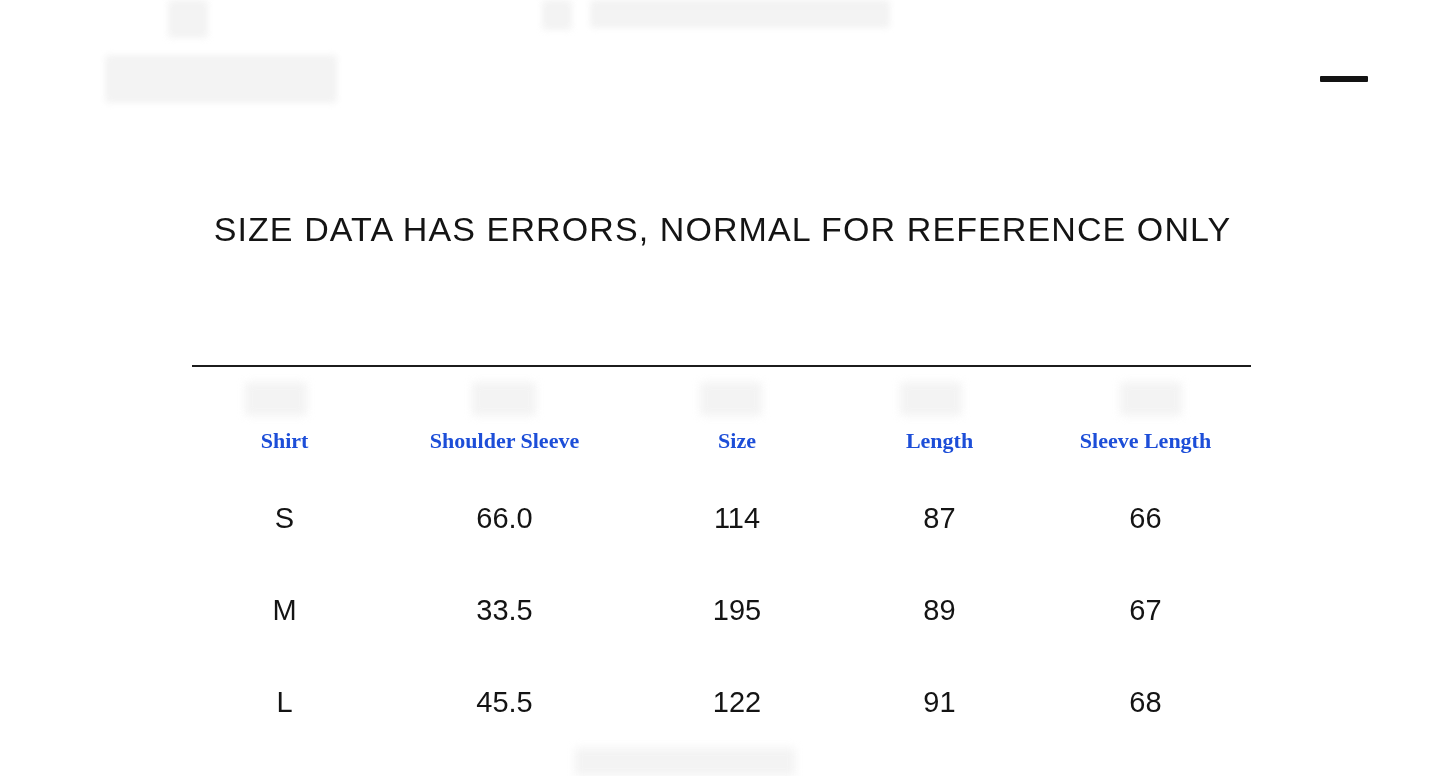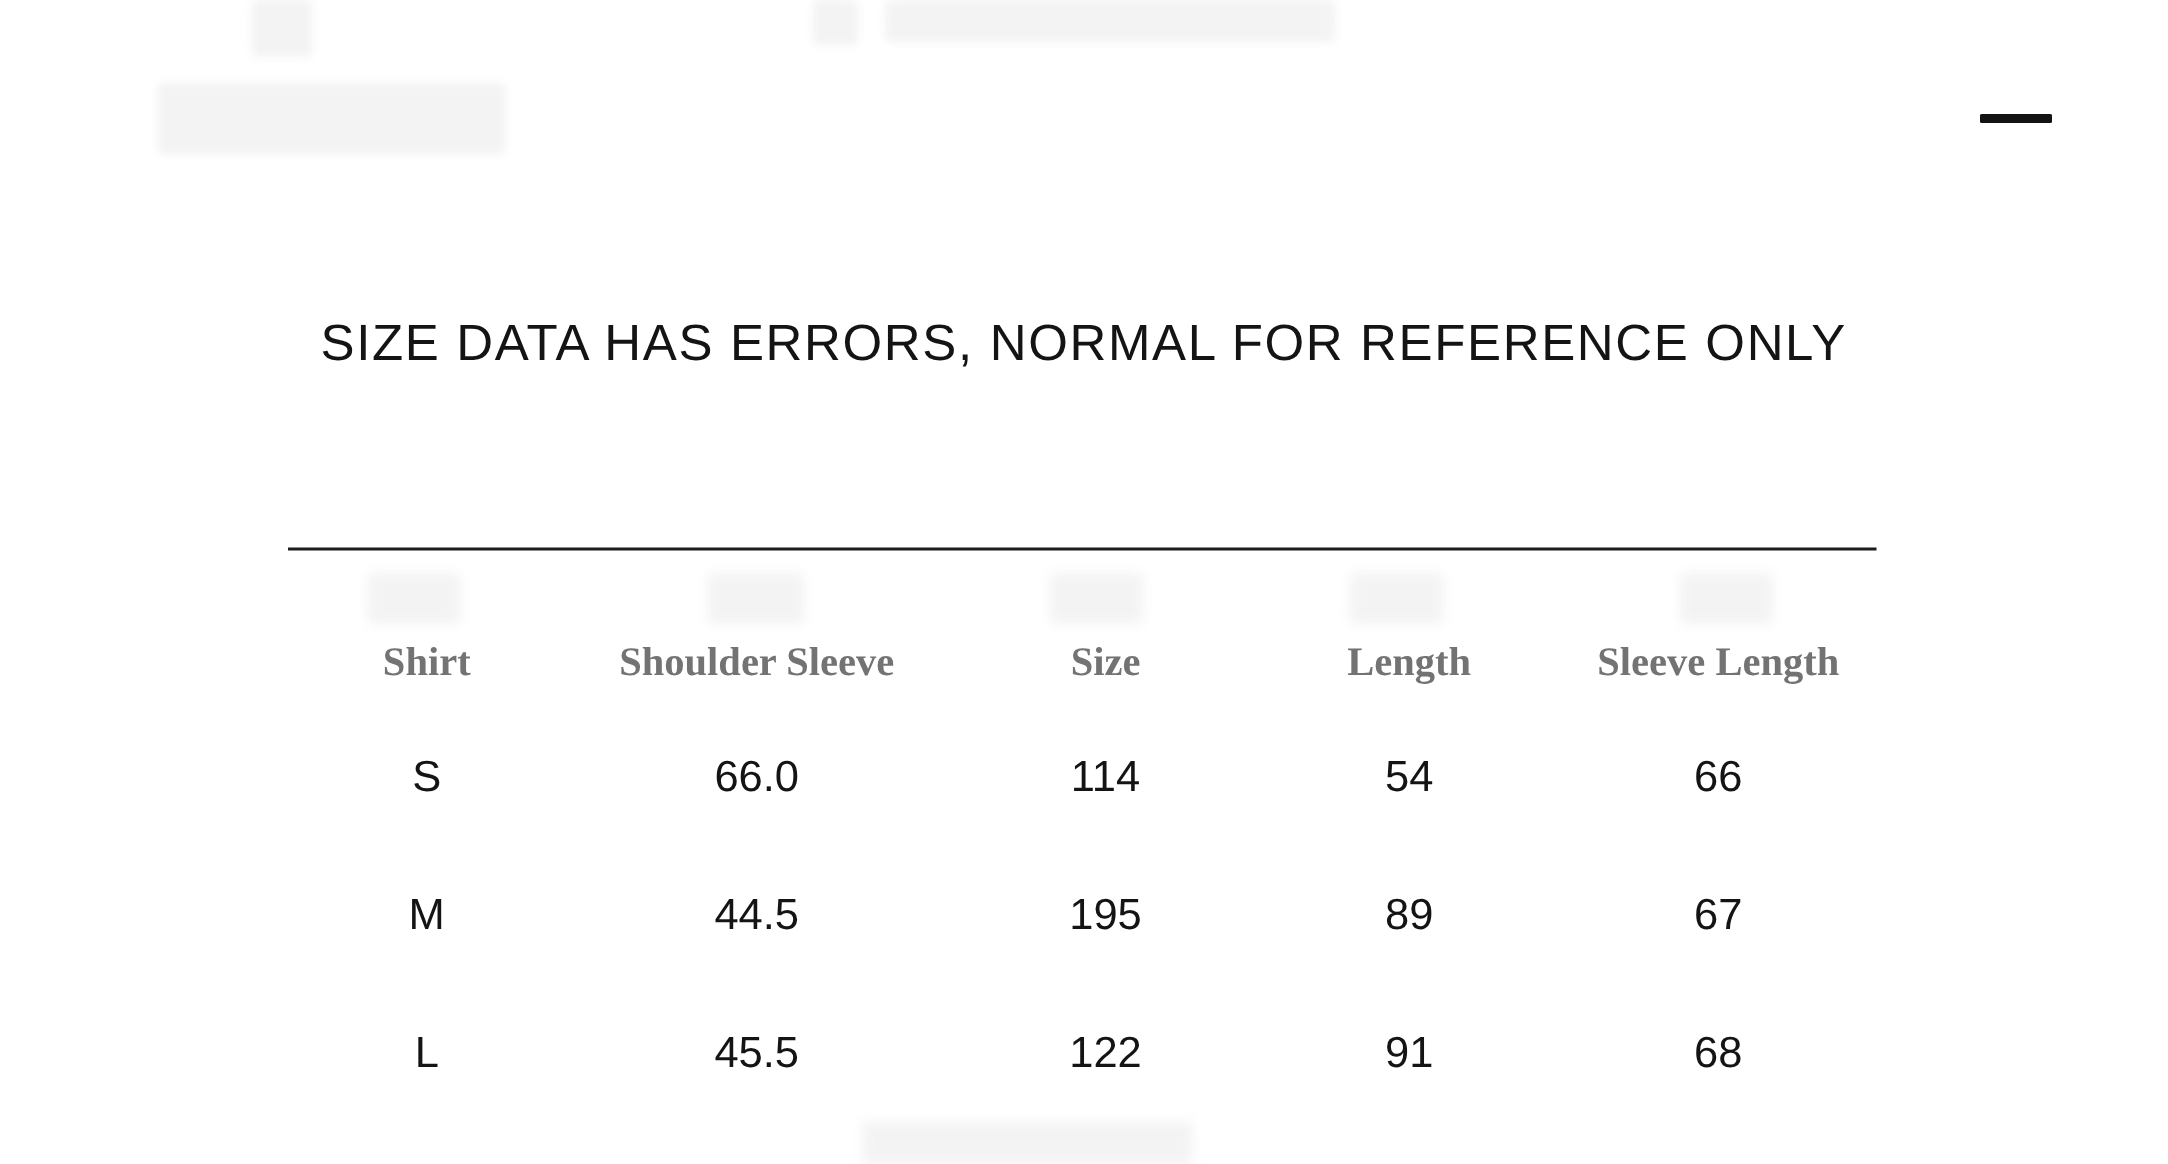--- a/index.html
+++ b/index.html
@@ -81,22 +81,22 @@
   }
   table.size-table th,
   table.size-table td {
     text-align: center;
     padding: 0;
     font-weight: normal;
   }
   table.size-table th {
     font-family: "Liberation Serif", serif;
     font-weight: bold;
-    font-size: 27px;
-    color: #737373;
+    font-size: 22px;
+    color: #1d4ed8;
     height: 62px;
     vertical-align: middle;
   }
   table.size-table td {
     font-family: "Liberation Sans", sans-serif;
     font-size: 29px;
     color: #141414;
     height: 92px;
     vertical-align: middle;
   }
@@ -154,26 +154,26 @@
       <th>Size</th>
       <th>Length</th>
       <th>Sleeve Length</th>
     </tr>
   </thead>
   <tbody>
     <tr>
       <td>S</td>
       <td>66.0</td>
       <td>114</td>
-      <td>54</td>
+      <td>87</td>
       <td>66</td>
     </tr>
     <tr>
       <td>M</td>
-      <td>44.5</td>
+      <td>33.5</td>
       <td>195</td>
       <td>89</td>
       <td>67</td>
     </tr>
     <tr>
       <td>L</td>
       <td>45.5</td>
       <td>122</td>
       <td>91</td>
       <td>68</td>

